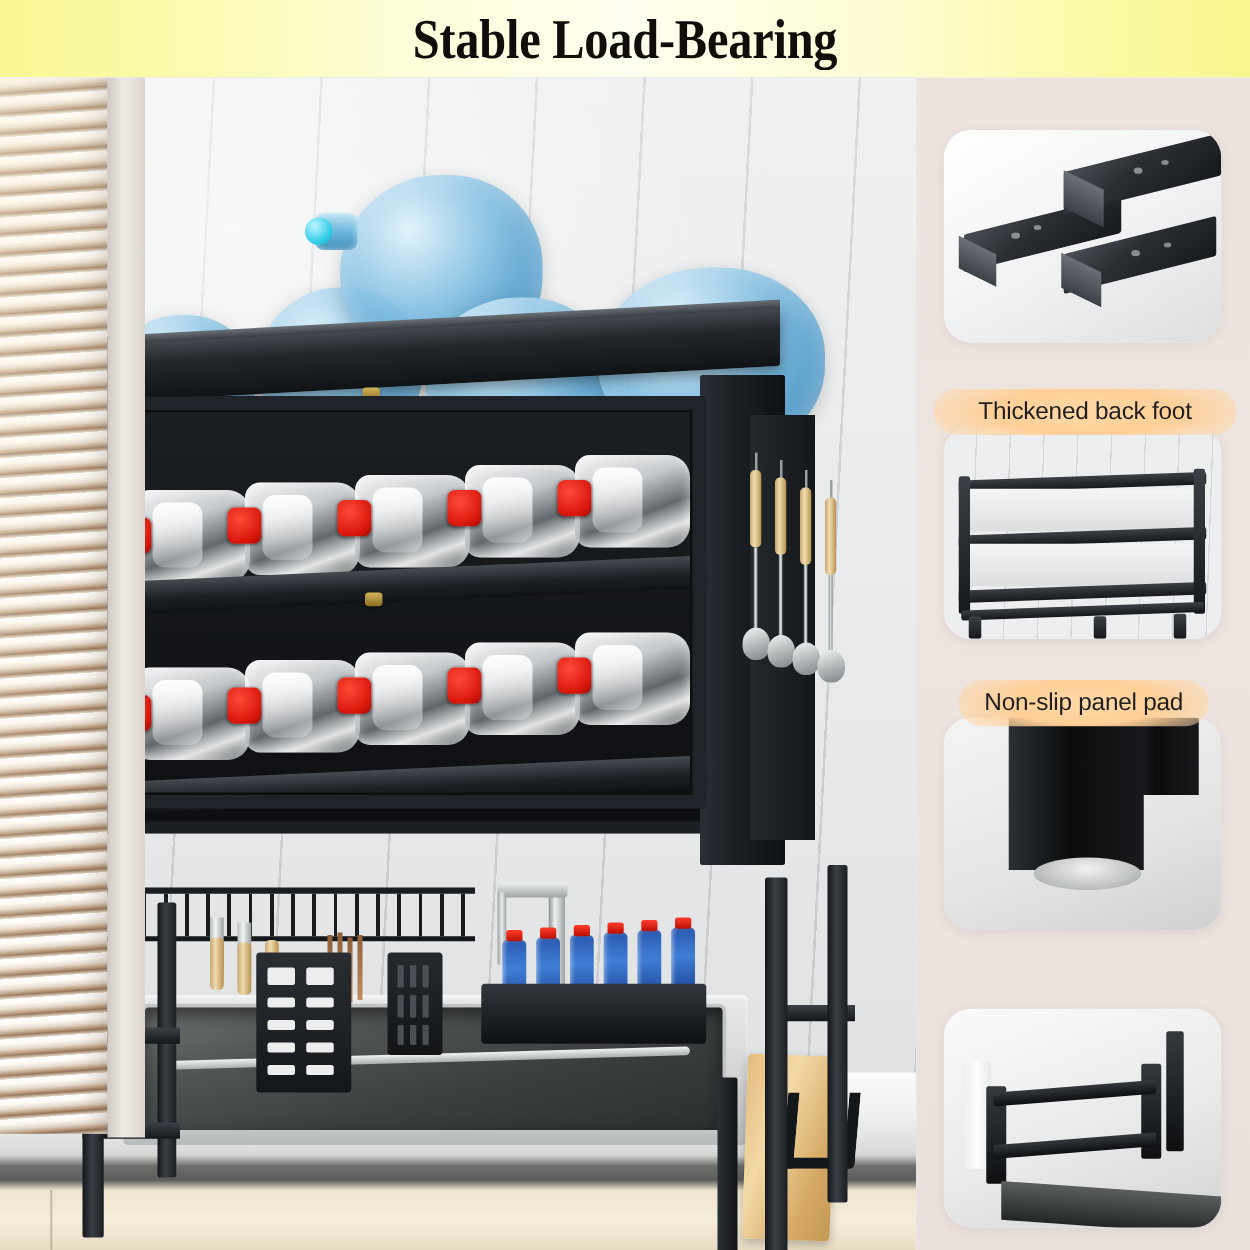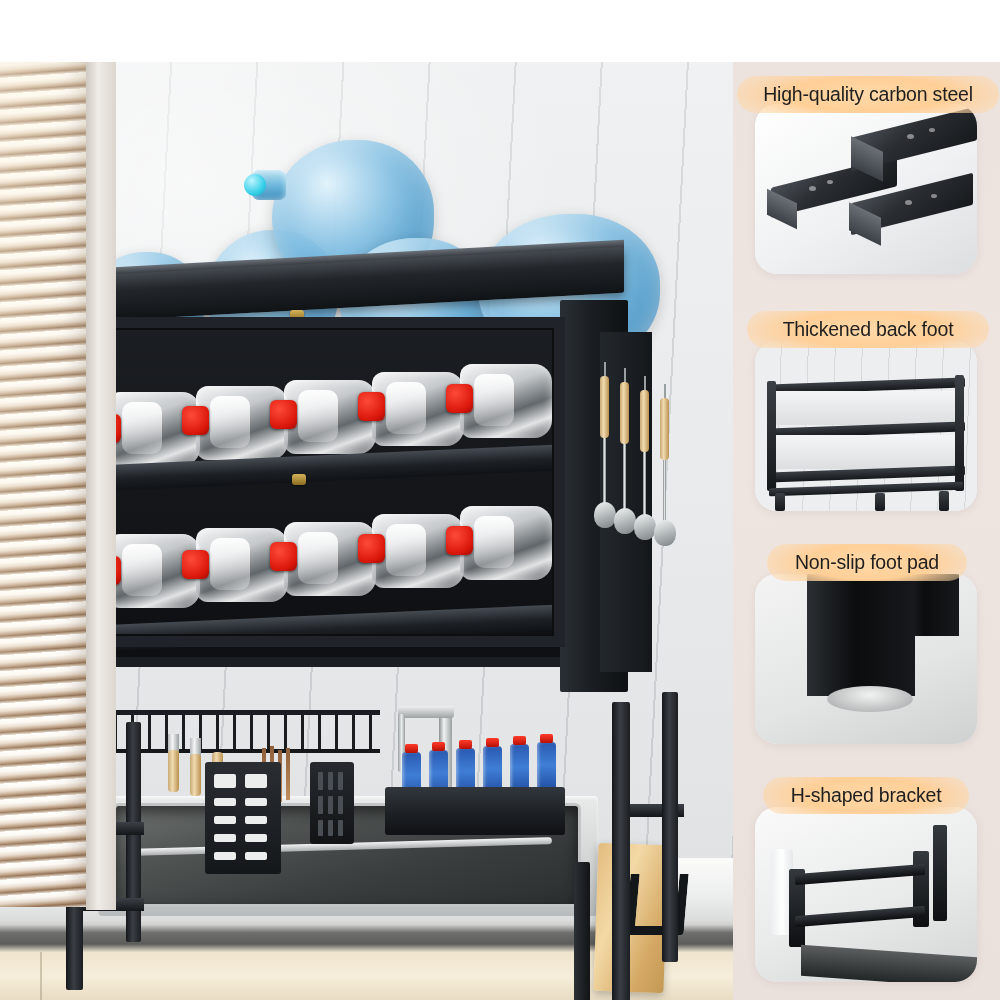--- a/index.html
+++ b/index.html
@@ -297,20 +297,23 @@
   .hb-bg{position:absolute;left:0;top:0;width:222px;height:175px;background:linear-gradient(160deg,#fafafa,#e9eaea 55%,#d3d5d5);}
   .hb-bar{position:absolute;background:linear-gradient(180deg,#34393e,#0d0f11);border-radius:2px;}
   .hb-sink{position:absolute;background:linear-gradient(180deg,#5a5e5e,#232626);}
   .hb-bottle{position:absolute;background:linear-gradient(90deg,rgba(235,238,240,.8),rgba(255,255,255,.95),rgba(225,229,231,.8));border-radius:4px;}
 </style>
 </head>
 <body>
 
 <div id="page">
 
+  <div class="banner">
+    <div class="banner-title">Stable Load-Bearing</div>
+  </div>
 
   <div class="hero">
     <div class="wall"></div>
     <div class="wall-shadow"></div>
 
     <div class="counter"></div>
     <div class="counter-marble"></div>
     <div class="cab">
         <div class="cab-line"></div>
       </div>
@@ -486,21 +489,20 @@
         <div class="tube-face" style="left:96px;top:40px;width:32px;height:30px;transform:skewY(26deg);"></div>
         <div class="tube" style="left:96px;top:84px;width:122px;height:32px;transform:skewY(-14deg);"></div>
         <div class="tube-face" style="left:94px;top:106px;width:32px;height:28px;transform:skewY(26deg);"></div>
         <div class="drop" style="left:54px;top:82px;width:7px;height:5px;"></div>
         <div class="drop" style="left:72px;top:76px;width:6px;height:4px;"></div>
         <div class="drop" style="left:152px;top:30px;width:7px;height:5px;"></div>
         <div class="drop" style="left:174px;top:24px;width:6px;height:4px;"></div>
         <div class="drop" style="left:150px;top:96px;width:7px;height:5px;"></div>
         <div class="drop" style="left:176px;top:90px;width:6px;height:4px;"></div>
       </div>
-      <div class="pill" style="left:4px;top:14px;width:262px;">High-quality carbon steel</div>
     </div>
 
     <div class="card" style="top:237px;height:233px;">
       <div class="card-photo" style="top:42px;height:170px;">
         <div class="bp-bg"></div>
         <div class="bp-bar" style="left:12px;top:40px;width:198px;height:10px;transform:skewY(-2deg);"></div>
         <div class="bp-panel" style="left:16px;top:50px;width:190px;height:34px;"></div>
         <div class="bp-bar" style="left:12px;top:84px;width:198px;height:10px;transform:skewY(-2deg);"></div>
         <div class="bp-panel" style="left:16px;top:94px;width:190px;height:34px;"></div>
         <div class="bp-bar" style="left:12px;top:128px;width:198px;height:10px;transform:skewY(-2deg);"></div>
@@ -514,31 +516,30 @@
       <div class="pill" style="left:14px;top:12px;width:242px;">Thickened back foot</div>
     </div>
 
     <div class="card" style="top:470px;height:233px;">
       <div class="card-photo" style="top:42px;height:170px;">
         <div class="fp-bg"></div>
         <div class="fp-leg" style="left:142px;top:0;width:62px;height:62px;"></div>
         <div class="fp-leg" style="left:52px;top:0;width:108px;height:122px;"></div>
         <div class="fp-pad" style="left:72px;top:112px;width:86px;height:26px;"></div>
       </div>
-      <div class="pill" style="left:34px;top:12px;width:200px;">Non-slip foot pad</div>
+      <div class="pill" style="left:34px;top:12px;width:200px;">Non-slip panel pad</div>
     </div>
 
     <div class="card" style="top:703px;height:235px;">
       <div class="card-photo" style="top:42px;height:175px;">
         <div class="hb-bg"></div>
         <div class="hb-bottle" style="left:16px;top:42px;width:22px;height:86px;"></div>
         <div class="hb-bar" style="left:34px;top:62px;width:16px;height:78px;"></div>
         <div class="hb-bar" style="left:158px;top:44px;width:16px;height:76px;"></div>
         <div class="hb-bar" style="left:40px;top:62px;width:130px;height:11px;transform:skewY(-4.5deg);"></div>
         <div class="hb-bar" style="left:40px;top:104px;width:130px;height:11px;transform:skewY(-4.5deg);"></div>
         <div class="hb-bar" style="left:178px;top:18px;width:14px;height:96px;"></div>
         <div class="hb-sink" style="left:46px;top:144px;width:176px;height:31px;transform:skewY(4deg);"></div>
       </div>
-      <div class="pill" style="left:30px;top:12px;width:206px;">H-shaped bracket</div>
     </div>
 
   </div>
 </div>
 
 </body></html>

